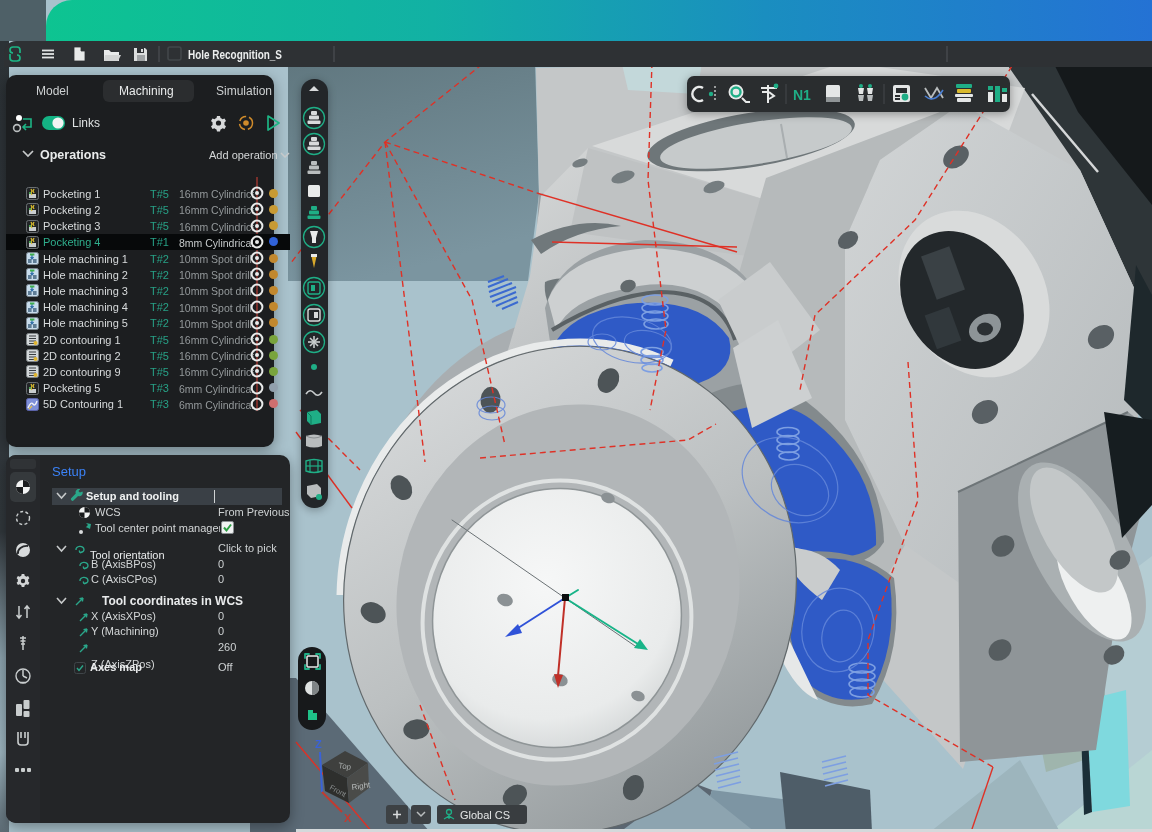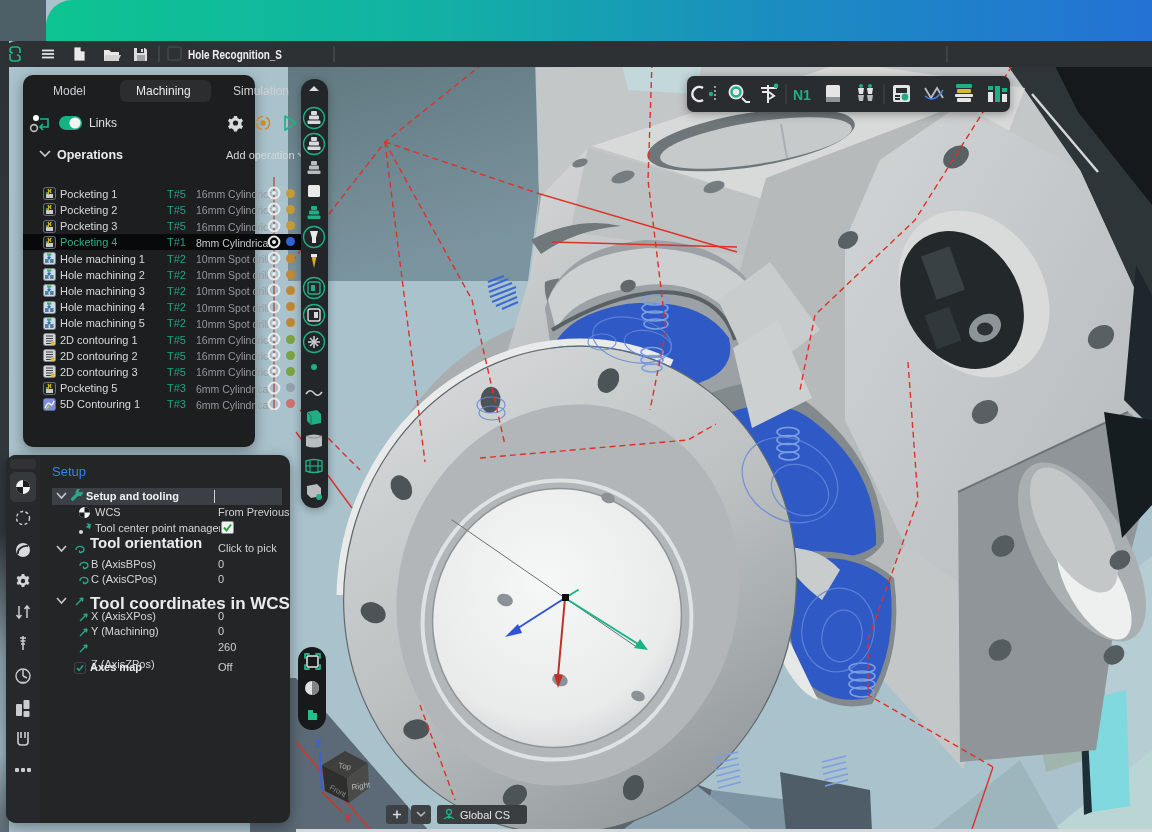--- a/index.html
+++ b/index.html
@@ -4,22 +4,22 @@
 <style>
   html,body{margin:0;padding:0;}
   #app{position:relative;width:1152px;height:832px;overflow:hidden;
        font-family:"Liberation Sans",sans-serif;background:#a9c2cc;}
   .abs{position:absolute;}
   #topband{left:46px;top:0;width:1106px;height:41px;border-top-left-radius:26px;
     background:linear-gradient(90deg,#0dc491 0%,#12b1a4 35%,#1a8ec0 65%,#2472d4 100%);}
   #cornerbg{left:0;top:0;width:46px;height:41px;background:#4e6067;}
   #titlebar{left:4px;top:41px;width:1148px;height:26px;background:#2e3134;
     border-top-left-radius:12px;}
-  #lpanel{left:23px;top:75px;width:232px;height:372px;background:#1c1e20;border-radius:10px;
-     box-shadow:0 4px 14px rgba(0,0,0,.35);}
+  #lpanel{left:6px;top:75px;width:232px;height:372px;background:#1c1e20;border-radius:10px;
+     box-shadow:0 4px 14px rgba(0,0,0,.35);padding-left:36px;}
   #spanel{left:6px;top:455px;width:284px;height:368px;background:#232527;border-radius:10px;
      box-shadow:0 4px 14px rgba(0,0,0,.35);}
   #vtoolbar{left:301px;top:79px;width:27px;height:429px;background:#232629;border-radius:13px;
      box-shadow:0 2px 8px rgba(0,0,0,.3);}
   #trtoolbar{left:687px;top:76px;width:323px;height:36px;background:#2a2d2f;border-radius:7px;
      box-shadow:0 2px 10px rgba(0,0,0,.35);}
   #minipill{left:298px;top:647px;width:28px;height:83px;background:#17191b;border-radius:14px;}
   .txt{position:absolute;white-space:nowrap;}
   .orow{position:absolute;left:0;width:284px;height:16px;}
   .orow span{position:absolute;white-space:nowrap;}
@@ -507,21 +507,21 @@
             <circle cx="8" cy="8" r="2" fill="#e8eaea"></circle>
           </svg>
           <span class="odot" style="background:#79a43c"></span>
         </div>
       <div class="orow" style="top:194.4px">
           <span class="oic" style="left:20px"><svg width="13" height="13" viewBox="0 0 13 13">
               <rect x="0.5" y="0.5" width="12" height="12" rx="2" fill="#d3d7d9" stroke="#7f8486"></rect>
               <path d="M3,3 L10,3 M3,5.5 L10,5.5 M3,8 L10,8 M3,10.5 L8,10.5" stroke="#3a3f42" stroke-width="1.2"></path>
               <circle cx="9.5" cy="10" r="2" fill="#e0b52f"></circle>
             </svg></span>
-          <span class="onm" style="left:37px;color:#d7dadb">2D contouring 3</span>
+          <span class="onm" style="left:37px;color:#d7dadb">2D contouring 9</span>
           <span class="otn">T#5</span>
           <span class="otl" style="color:#94999b">16mm Cylindrica</span>
           <svg class="ora" width="16" height="16">
             <circle cx="8" cy="8" r="5.4" fill="none" stroke="#e8eaea" stroke-width="2"></circle>
             <circle cx="8" cy="8" r="2" fill="#e8eaea"></circle>
           </svg>
           <span class="odot" style="background:#79a43c"></span>
         </div>
       <div class="orow" style="top:210.6px">
           <span class="oic" style="left:20px"><svg width="13" height="13" viewBox="0 0 13 13">
@@ -615,39 +615,39 @@
     <svg class="abs" style="left:215px;top:66px" width="13" height="13">
         <rect x="0.5" y="0.5" width="12" height="12" rx="1.5" fill="#f0f2f2" stroke="#8a8f91"></rect>
         <path d="M3,6.5 L5.5,9.5 L10,3.5" stroke="#2c9e42" stroke-width="2" fill="none"></path>
       </svg>
     <svg class="abs" style="left:50px;top:90px" width="12" height="8">
         <path d="M1,1 L5.5,6 L10,1" stroke="#c6c9ca" stroke-width="1.6" fill="none"></path>
       </svg>
     <svg class="abs" style="left:68px;top:88px" width="12" height="12" viewBox="0 0 12 12">
         <path d="M2,7 A4,3.2 0 1 1 6,9.8 M6,9.8 L8.5,8.6 M6,9.8 L5.2,7.6" stroke="#2aa78a" stroke-width="1.4" fill="none"></path>
       </svg>
-    <div class="txt" style="left:84px;top:79px;font-size:15px;font-weight:bold;color:#e9ebec;">Tool orientation</div>
+    <div class="txt" style="left:84px;top:94px;font-size:11px;font-weight:normal;color:#e9ebec;">Tool orientation</div>
     <div class="txt" style="left:212px;top:87px;font-size:11px;color:#ced2d3;">Click to pick</div>
     <svg class="abs" style="left:72px;top:104px" width="12" height="12" viewBox="0 0 12 12">
         <path d="M2,7 A4,3.2 0 1 1 6,9.8 M6,9.8 L8.5,8.6 M6,9.8 L5.2,7.6" stroke="#2aa78a" stroke-width="1.4" fill="none"></path>
       </svg>
     <div class="txt" style="left:85px;top:103px;font-size:11px;color:#d4d7d8;">B (AxisBPos)</div>
     <div class="txt" style="left:212px;top:103px;font-size:11px;color:#ced2d3;">0</div>
     <svg class="abs" style="left:72px;top:119px" width="12" height="12" viewBox="0 0 12 12">
         <path d="M2,7 A4,3.2 0 1 1 6,9.8 M6,9.8 L8.5,8.6 M6,9.8 L5.2,7.6" stroke="#2aa78a" stroke-width="1.4" fill="none"></path>
       </svg>
     <div class="txt" style="left:85px;top:118px;font-size:11px;color:#d4d7d8;">C (AxisCPos)</div>
     <div class="txt" style="left:212px;top:118px;font-size:11px;color:#ced2d3;">0</div>
     <svg class="abs" style="left:50px;top:142px" width="12" height="8">
         <path d="M1,1 L5.5,6 L10,1" stroke="#c6c9ca" stroke-width="1.6" fill="none"></path>
       </svg>
     <svg class="abs" style="left:68px;top:140px" width="12" height="12" viewBox="0 0 12 12">
         <path d="M2,10 L9,3 M9,3 L5.5,3.6 M9,3 L8.4,6.5" stroke="#2aa78a" stroke-width="1.4" fill="none"></path>
       </svg>
-    <div class="txt" style="left:84px;top:139px;font-size:17px;font-weight:bold;color:#e9ebec;">Tool coordinates in WCS</div>
+    <div class="txt" style="left:96px;top:139px;font-size:12px;font-weight:bold;color:#e9ebec;">Tool coordinates in WCS</div>
     <svg class="abs" style="left:72px;top:156px" width="12" height="12" viewBox="0 0 12 12">
         <path d="M2,10 L9,3 M9,3 L5.5,3.6 M9,3 L8.4,6.5" stroke="#2aa78a" stroke-width="1.4" fill="none"></path>
       </svg>
     <div class="txt" style="left:85px;top:155px;font-size:11px;color:#d4d7d8;">X (AxisXPos)</div>
     <div class="txt" style="left:212px;top:155px;font-size:11px;color:#ced2d3;">0</div>
     <svg class="abs" style="left:72px;top:171px" width="12" height="12" viewBox="0 0 12 12">
         <path d="M2,10 L9,3 M9,3 L5.5,3.6 M9,3 L8.4,6.5" stroke="#2aa78a" stroke-width="1.4" fill="none"></path>
       </svg>
     <div class="txt" style="left:85px;top:170px;font-size:11px;color:#d4d7d8;">Y (Machining)</div>
     <div class="txt" style="left:212px;top:170px;font-size:11px;color:#ced2d3;">0</div>

